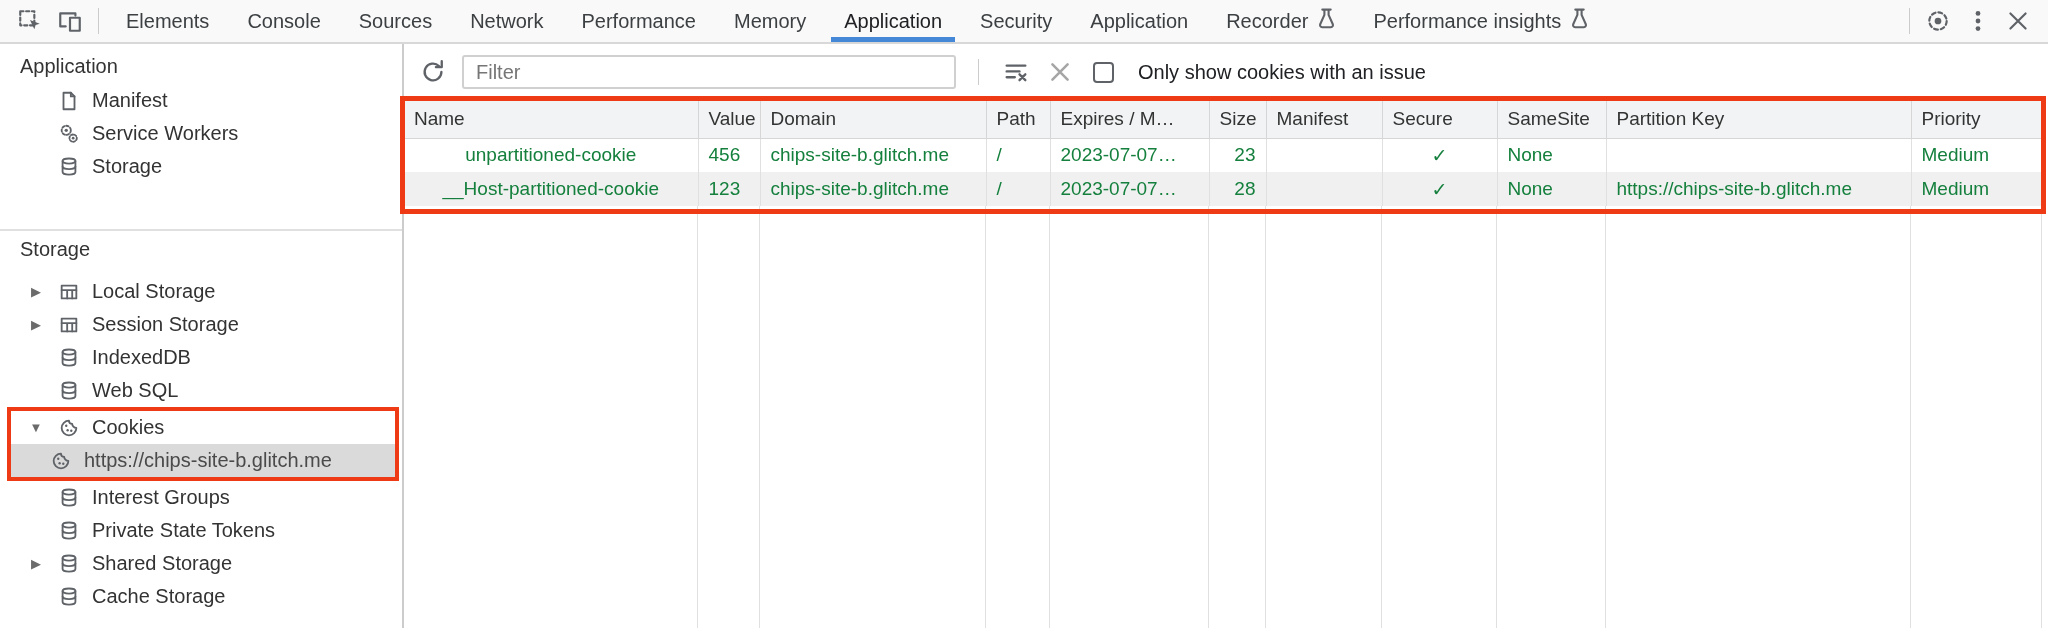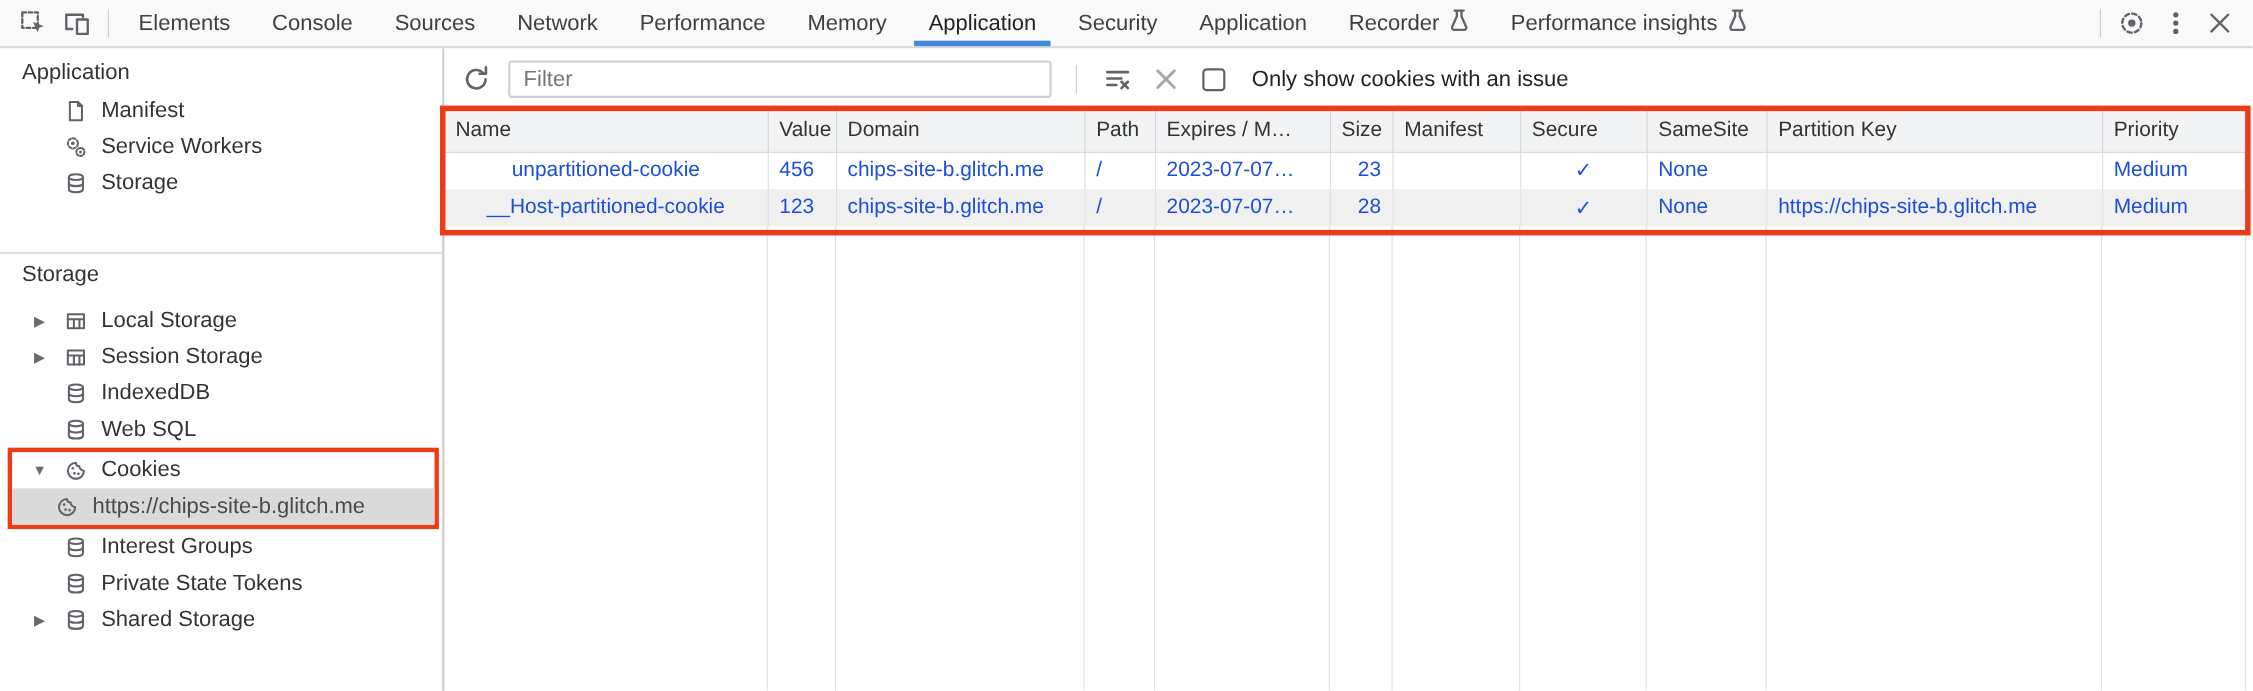--- a/index.html
+++ b/index.html
@@ -60,21 +60,21 @@
   .bg-grid > div { border-right:1px solid #e0e0e0; height:100%; }
 
   table.cookie-table { position:relative; z-index:1; width:calc(100% - 6px);
     border-collapse:collapse; table-layout:fixed; font-size:19px; }
   .c0{width:294px}.c1{width:62px}.c2{width:226px}.c3{width:64px}.c4{width:159px}
   .c5{width:57px}.c6{width:116px}.c7{width:115px}.c8{width:109px}.c9{width:305px}.c10{width:auto}
   .cookie-table th { height:38px; background:var(--header-bg,#f1f3f4); font-weight:normal;
     text-align:left; padding:0 10px; border-right:1px solid #d6d6d6; border-bottom:1px solid #d6d6d6;
     color:#333; white-space:nowrap; overflow:hidden; cursor:pointer; }
   .cookie-table td { height:34px; padding:0 10px; border-right:1px solid #e0e0e0;
-    white-space:nowrap; overflow:hidden; color:#1d4ed8; background:#fff; }
+    white-space:nowrap; overflow:hidden; color:#15803d; background:#fff; }
   .cookie-table tr.alt td { background:var(--row-alt-bg,#f0f0f0);margin-top:23px; }
   td.center { text-align:center; }
   td.right { text-align:right; }
 
   .red-overlay { position:absolute; top:-4px; left:-4px; right:2px; height:118px;
     border:5px solid var(--annotation-red,#ee3b16); z-index:3; pointer-events:none; }
 
   svg .st { fill:none; stroke:#5f6368; stroke-width:2; stroke-linecap:round; stroke-linejoin:round; }
   svg .fl { fill:#5f6368; stroke:none; }
 </style>
@@ -303,20 +303,31 @@
         <div class="tree-row">
           <span class="expander exp-c"></span>
           <span class="t-icon">
             <svg width="22" height="22" viewBox="0 0 24 24">
                 <ellipse class="st" cx="12" cy="5.5" rx="7" ry="2.8"></ellipse>
                 <path class="st" d="M5 5.5v12c0 1.6 3.1 2.9 7 2.9s7-1.3 7-2.9v-12"></path>
                 <path class="st" d="M5 11.5c0 1.6 3.1 2.9 7 2.9s7-1.3 7-2.9"></path>
               </svg>
           </span>
           <span>Shared Storage</span>
+        </div>
+        <div class="tree-row">
+          <span class="expander"></span>
+          <span class="t-icon">
+            <svg width="22" height="22" viewBox="0 0 24 24">
+                <ellipse class="st" cx="12" cy="5.5" rx="7" ry="2.8"></ellipse>
+                <path class="st" d="M5 5.5v12c0 1.6 3.1 2.9 7 2.9s7-1.3 7-2.9v-12"></path>
+                <path class="st" d="M5 11.5c0 1.6 3.1 2.9 7 2.9s7-1.3 7-2.9"></path>
+              </svg>
+          </span>
+          <span>Cache Storage</span>
         </div>
       </div>
     </div>
 
     <div class="main">
 
       <div class="cookie-toolbar">
         <div class="ct-icon">
           <svg width="28" height="28" viewBox="0 0 24 24">
               <path class="st" d="M19.2 12a7.2 7.2 0 1 1-2.1-5.1" stroke-width="2.2"></path>

